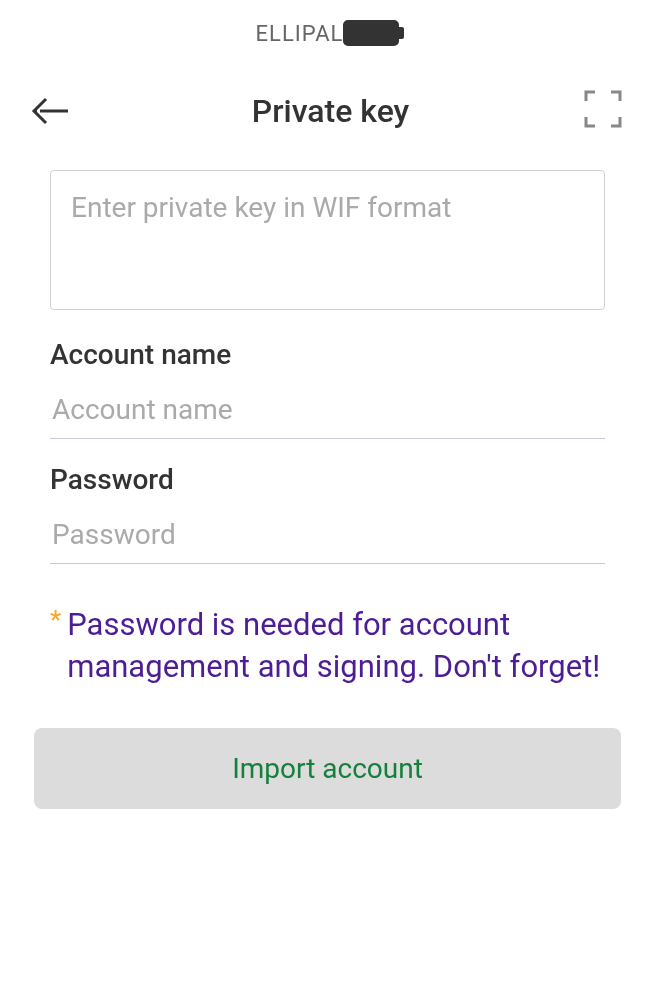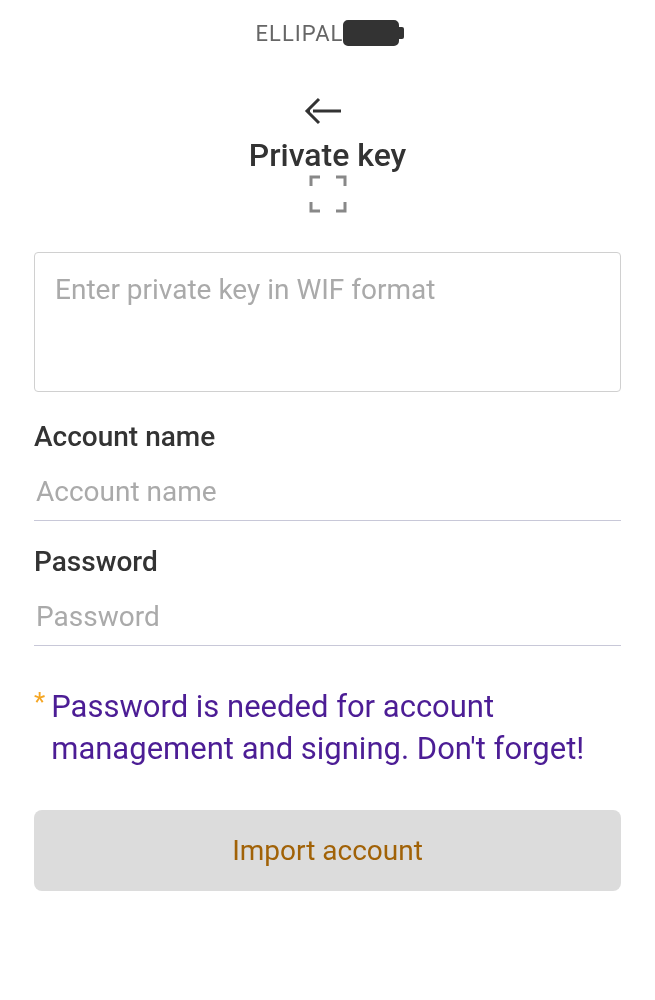--- a/index.html
+++ b/index.html
@@ -43,21 +43,20 @@
       width: 5px;
       height: 12px;
       background: #333;
       border-radius: 0 2px 2px 0;
     }
     .header {
       display: flex;
       align-items: center;
       justify-content: space-between;
       padding: 30px 30px 20px 30px;
-      flex-direction: column;
     }
     .back-button {
       width: 50px;
       height: 50px;
       display: flex;
       align-items: center;
       justify-content: flex-start;
       cursor: pointer;
     }
     .back-arrow {
@@ -88,21 +87,21 @@
       cursor: pointer;
     }
     .scan-icon svg {
       width: 40px;
       height: 40px;
       stroke: #888;
       stroke-width: 3;
       fill: none;
     }
     .content {
-      padding: 0 34px;
+      padding: 0 50px;
     }
     .private-key-input {
       width: 100%;
       min-height: 140px;
       border: 1px solid #d0d0d0;
       border-radius: 4px;
       padding: 20px;
       font-size: 28px;
       color: #aaaaaa;
       font-family: inherit;
@@ -156,21 +155,21 @@
       line-height: 1.35;
     }
     .import-button {
       width: calc(100% - 68px);
       margin: 40px 34px 0 34px;
       padding: 24px 0;
       background: #dcdcdc;
       border: none;
       border-radius: 8px;
       font-size: 28px;
-      color: #a16207;
+      color: #15803d;
       font-family: inherit;
       cursor: pointer;
       text-align: center;
     }
   </style>
 </head>
 <body>
 
 
 

